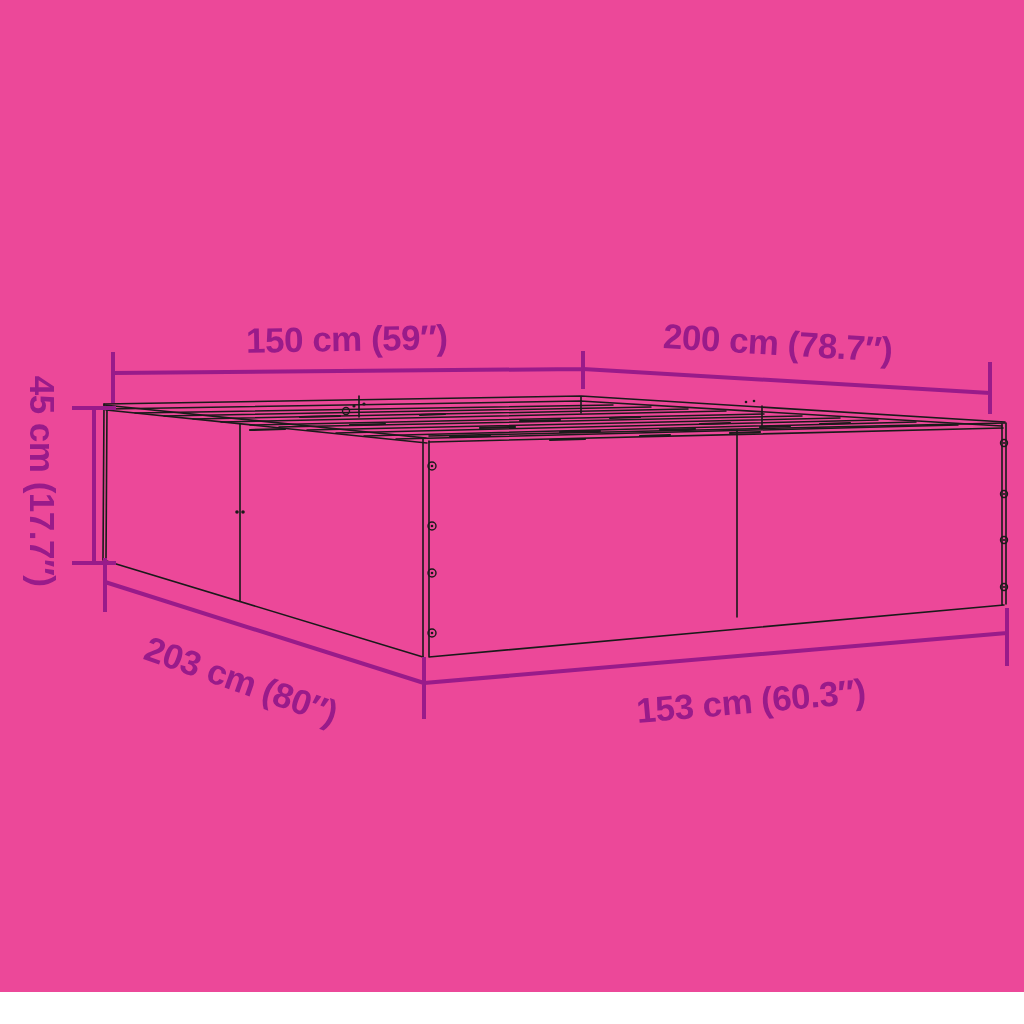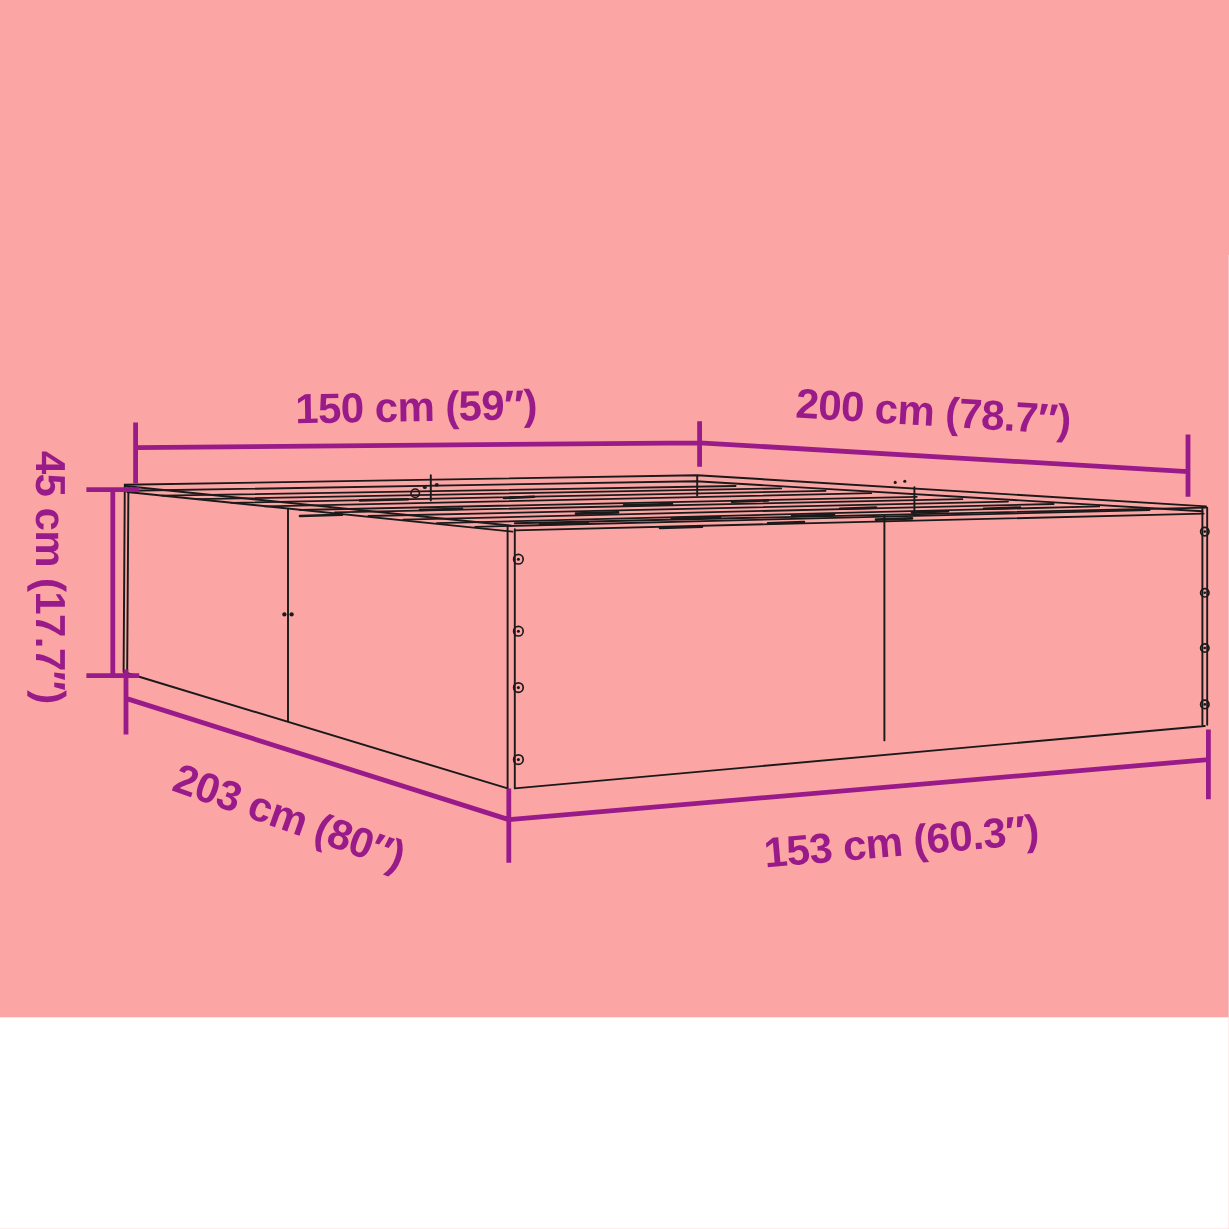--- a/index.html
+++ b/index.html
@@ -1,16 +1,16 @@
 <!DOCTYPE html>
 <html><head>
 <meta charset="utf-8">
 <style>
   html,body{margin:0;padding:0;background:#ffffff;}
-  .stage{position:relative;width:1024px;height:848px;overflow:hidden;background:#fca5a5;
+  .stage{position:relative;width:1024px;height:992px;overflow:hidden;background:#ec4899;
          font-family:"Liberation Sans","DejaVu Sans",sans-serif;}
   svg{display:block;}
   .dim-label{font-family:"Liberation Sans","DejaVu Sans",sans-serif;
              font-weight:700;font-size:35px;letter-spacing:-0.5px;}
 </style>
 </head>
 <body>
 
 <div class="stage">
   <svg width="1024" height="1024" viewBox="0 0 1024 1024">

